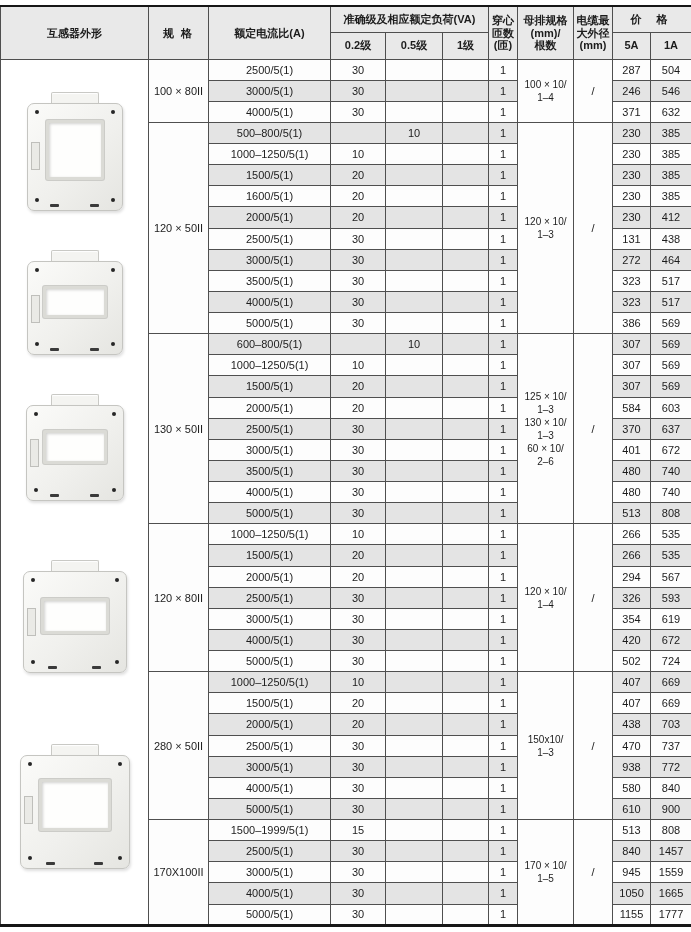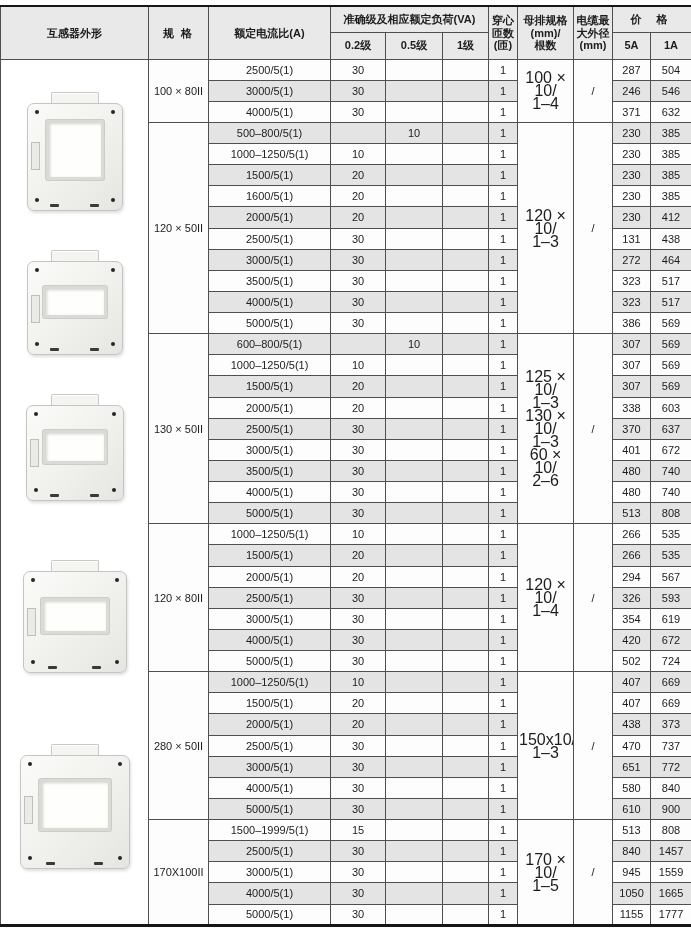--- a/index.html
+++ b/index.html
@@ -11,21 +11,21 @@
   th,td{border:1px solid #4f4f4f;padding:0 1px;text-align:center;vertical-align:middle;
         font-size:11px;color:#1c1c1c;overflow:hidden;}
   thead th{background:#e9e9e9;font-weight:bold;font-size:11px;line-height:12.5px;}
   thead tr.h1{height:26px;}
   thead tr.h2{height:27px;}
   tbody tr{height:21px;}
   tbody tr.g td{background:#e4e4e4;}
   tbody tr.w td{background:#fdfdfd;}
   td.merge{background:#fdfdfd !important;}
   .pre{white-space:pre-line;margin-left:20px;}
-  td.busbar{font-size:16px;line-height:13px;}
+  td.busbar{font-size:10px;line-height:13px;}
   th.price-group{letter-spacing:6px;}
   th.spec-h{letter-spacing:2px;}
   
   td.photo{background:#fff !important;position:relative;vertical-align:top;}
   .ct{position:absolute;left:50%;transform:translateX(-50%);}
   .ct-tab{margin:0 auto;background:#f4f4f1;border:1px solid #c9c9c5;border-bottom:none;
           border-radius:2px 2px 0 0;box-shadow:inset 0 1px 1px #fff;width:46px;height:10px;}
   .ct-body{position:relative;background:linear-gradient(135deg,#fbfbf9 0%,#f0f0ed 55%,#e5e5e1 100%);
            border:1px solid #c5c5c1;border-radius:7px;box-shadow:1px 2px 3px rgba(0,0,0,.13);}
   .ct-window{position:absolute;left:50%;top:44%;transform:translate(-50%,-50%);
@@ -308,21 +308,21 @@
           <td>1</td>
           <td>307</td>
           <td>569</td>
         </tr>
         <tr class="w">
           <td>2000/5(1)</td>
           <td>20</td>
           <td></td>
           <td></td>
           <td>1</td>
-          <td>338</td>
+          <td>584</td>
           <td>603</td>
         </tr>
         <tr class="g">
           <td>2500/5(1)</td>
           <td>30</td>
           <td></td>
           <td></td>
           <td>1</td>
           <td>370</td>
           <td>637</td>
@@ -452,38 +452,38 @@
           <td>407</td>
           <td>669</td>
         </tr>
         <tr class="g">
           <td>2000/5(1)</td>
           <td>20</td>
           <td></td>
           <td></td>
           <td>1</td>
           <td>438</td>
-          <td>373</td>
+          <td>703</td>
         </tr>
         <tr class="w">
           <td>2500/5(1)</td>
           <td>30</td>
           <td></td>
           <td></td>
           <td>1</td>
           <td>470</td>
           <td>737</td>
         </tr>
         <tr class="g">
           <td>3000/5(1)</td>
           <td>30</td>
           <td></td>
           <td></td>
           <td>1</td>
-          <td>651</td>
+          <td>938</td>
           <td>772</td>
         </tr>
         <tr class="w">
           <td>4000/5(1)</td>
           <td>30</td>
           <td></td>
           <td></td>
           <td>1</td>
           <td>580</td>
           <td>840</td>

